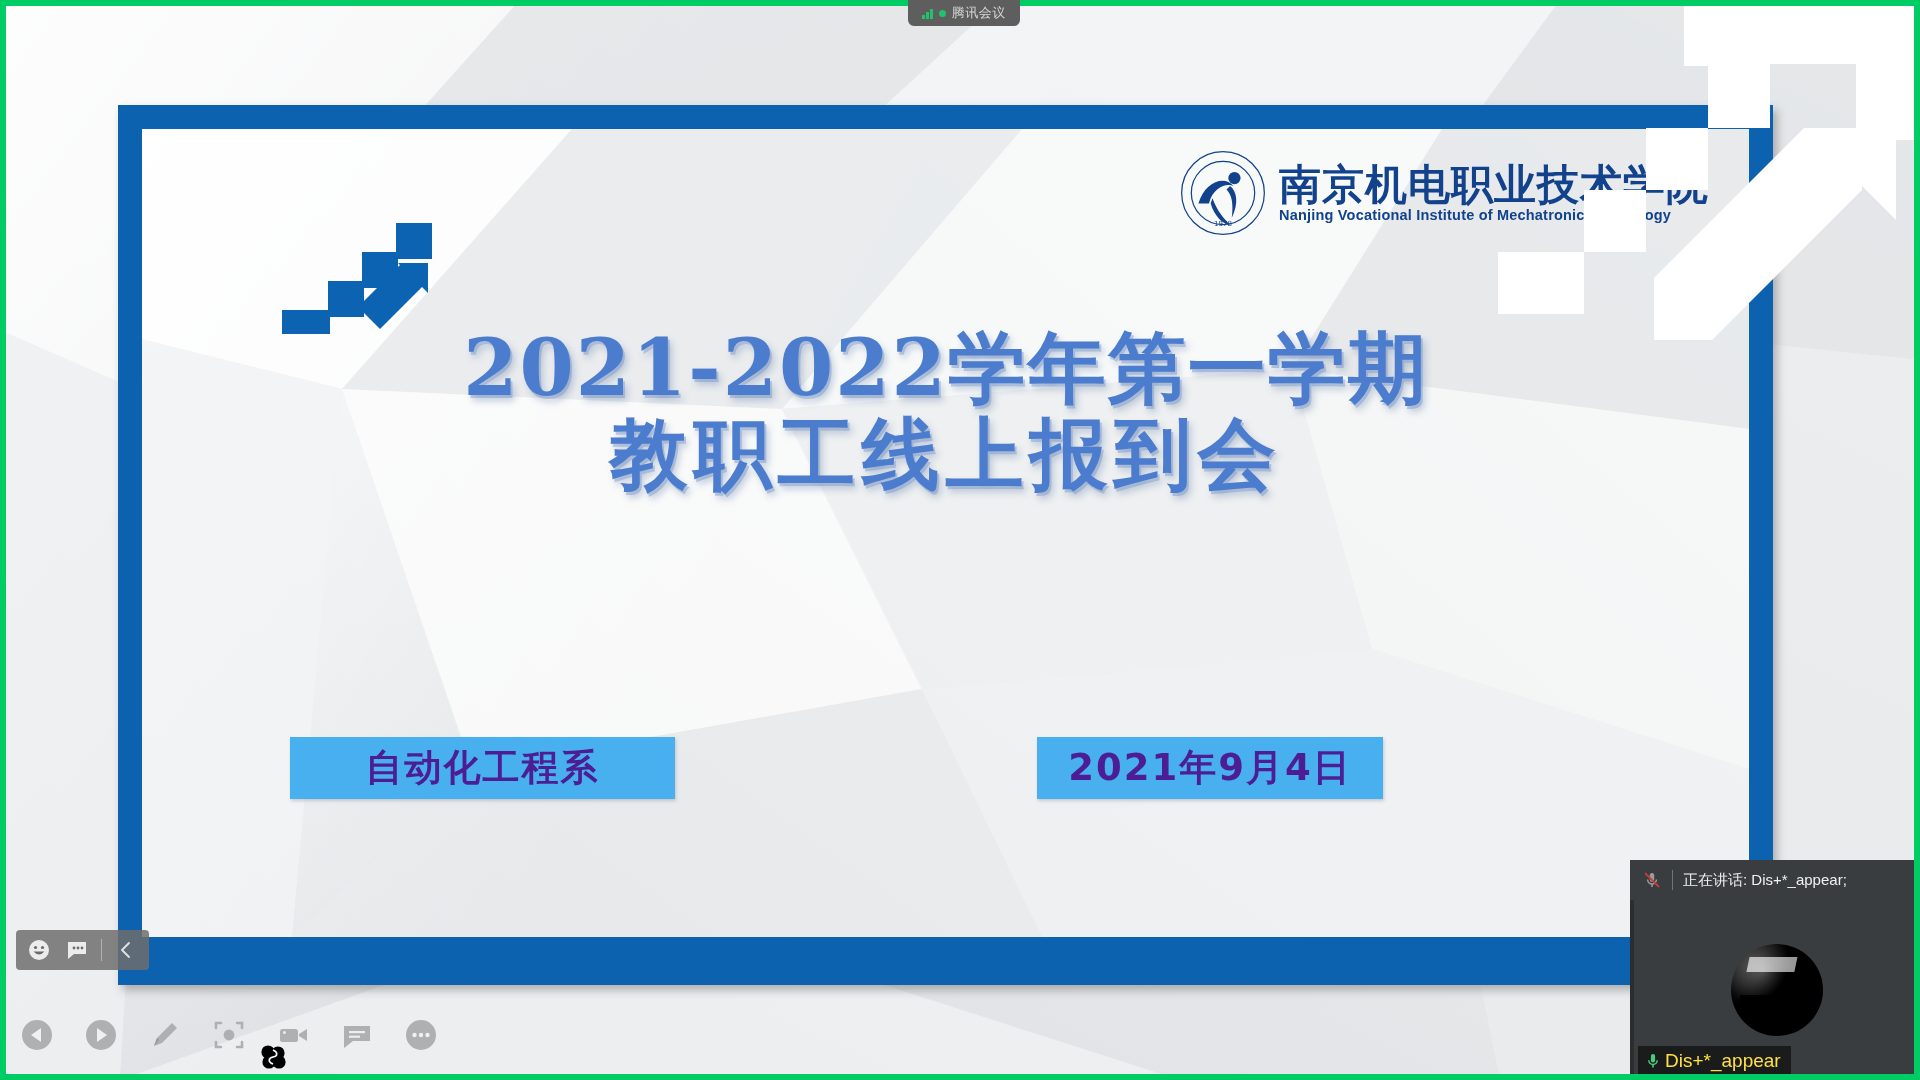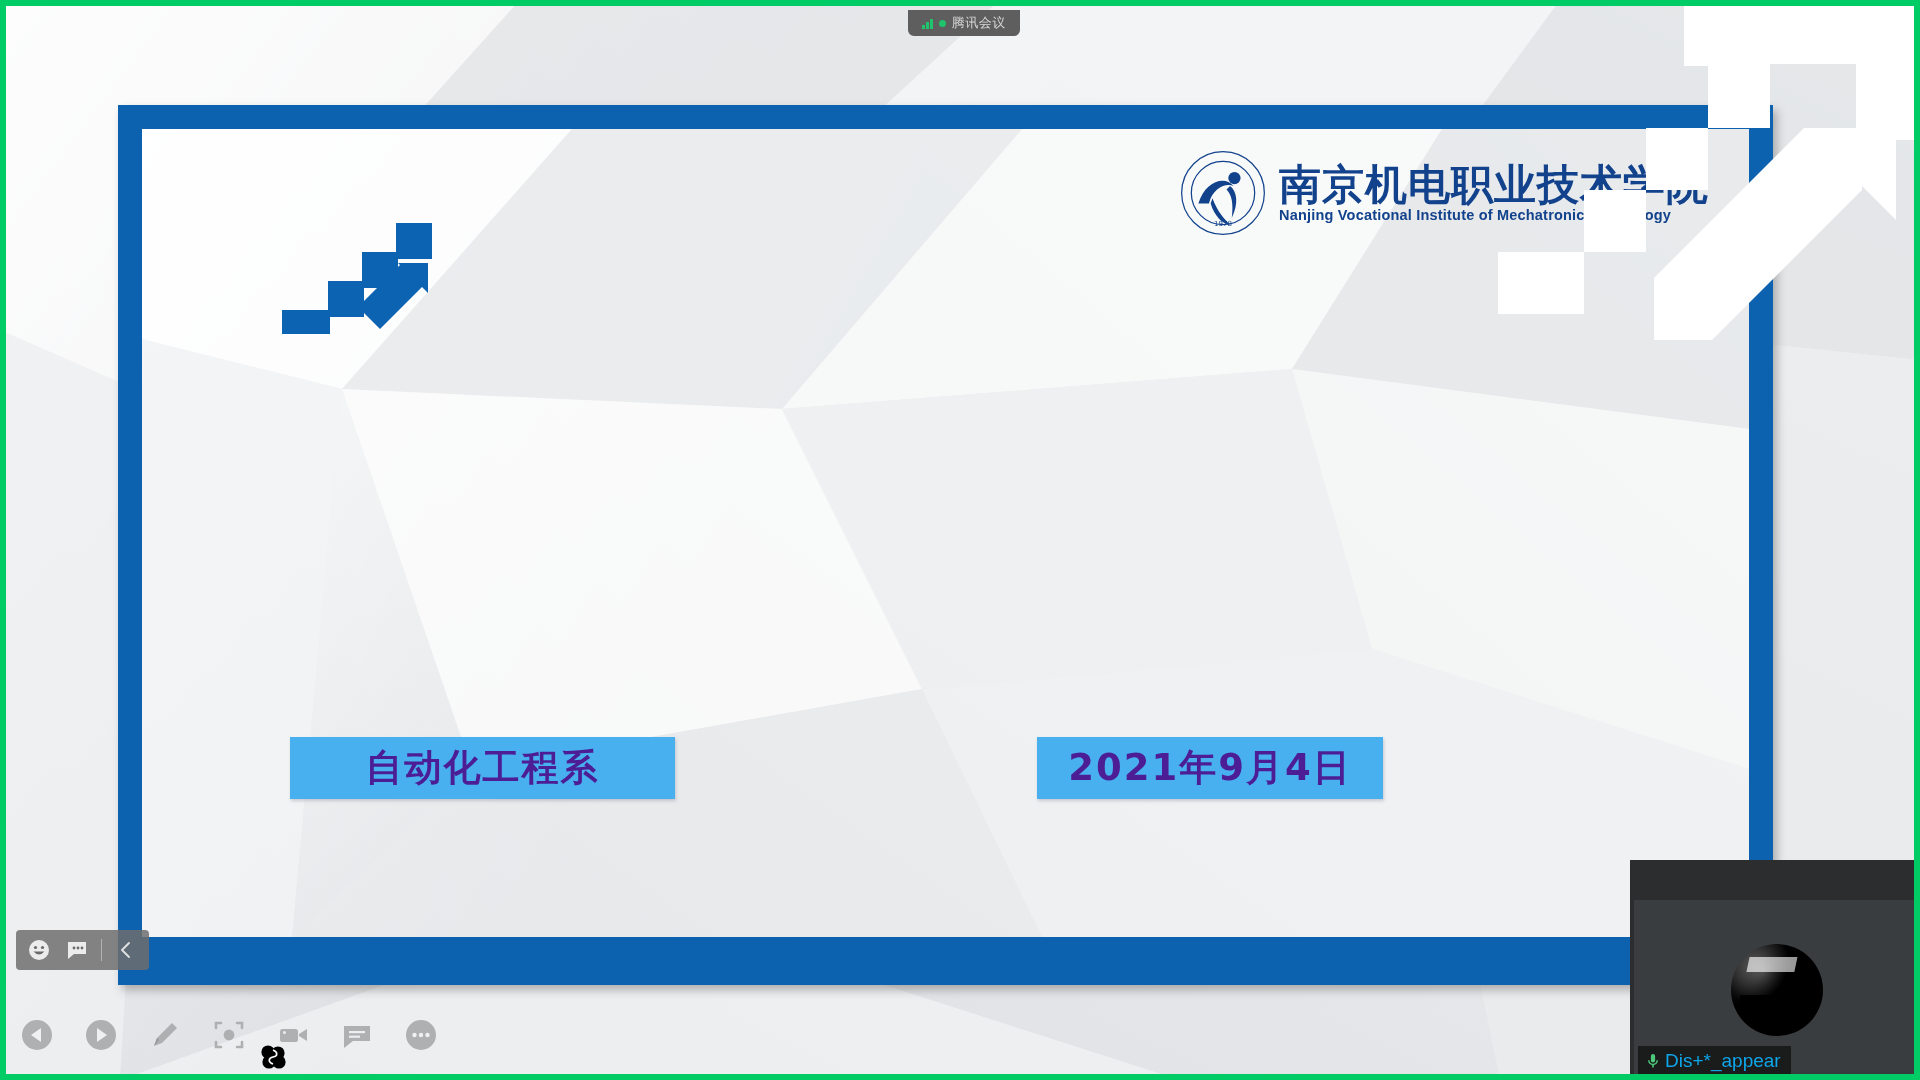--- a/index.html
+++ b/index.html
@@ -30,21 +30,21 @@
     pointer-events:none; z-index:60;
   }
 
   
   .meeting-pill {
     position:absolute; top:0; left:908px;
     width:112px; height:26px;
     background:#5e5e5e; color:#d8d8d8;
     border-radius:0 0 6px 6px;
     display:flex; align-items:center; justify-content:center; gap:6px;
-    font-size:13px; z-index:70;margin-top:10px;
+    font-size:13px; z-index:70;
   }
   .sig { display:flex; align-items:flex-end; gap:1.5px; height:11px; }
   .sig i { display:block; width:2.5px; background:#1fc36b; }
   .sig i:nth-child(1){height:4px;} .sig i:nth-child(2){height:7px;} .sig i:nth-child(3){height:10px;}
   .greendot { width:7px; height:7px; border-radius:50%; background:#1fc36b; }
   .pill-label { letter-spacing:.5px; }
 
   
   .slide-shadow {
     position:absolute; left:122px; top:110px; width:1655px; height:880px;
@@ -167,21 +167,21 @@
   .vp-avatar::before, .vp-avatar::after {
     content:""; position:absolute; background:rgba(255,255,255,.55);
   }
   .vp-avatar::before { left:18%; top:14%; width:52%; height:16%; transform:skewX(-12deg); }
   .vp-avatar::after  { left:10%; top:55%; width:74%; height:10%; background:rgba(20,20,20,.85); }
   .vp-name {
     position:absolute; left:4px; bottom:4px;
     background:rgba(20,20,20,.82);
     height:30px; padding:0 10px 0 6px;
     display:flex; align-items:center; gap:3px;
-    color:#0ea5e9; font-size:19px; white-space:nowrap;
+    color:#fde047; font-size:19px; white-space:nowrap;
   }
 </style>
 </head>
 <body>
 
 <div id="root">
 
   <div class="bg">
     <svg class="facet" width="1920" height="1080" viewBox="0 0 1920 1080">
       <polygon points="0,0 520,0 160,400 0,330" fill="#ffffff" opacity=".45"></polygon>
@@ -228,20 +228,24 @@
           <path d="M58 42 C66 48, 68 62, 60 78 C62 62, 60 52, 54 46 Z" fill="#12428c"></path>
           <circle cx="63" cy="33" r="7" fill="#12428c"></circle>
           <text x="50" y="88" text-anchor="middle" font-size="8" font-family="DejaVu Sans, sans-serif" fill="#12428c">1978</text>
         </svg>
         <div class="logo-text">
           <div class="logo-cn">南京机电职业技术学院</div>
           <div class="logo-en">Nanjing Vocational Institute of Mechatronic Technology</div>
         </div>
       </div>
 
+      <div class="title-block">
+        <div class="title-line l1">2021-2022学年第一学期</div>
+        <div class="title-line l2">教职工线上报到会</div>
+      </div>
 
       <div class="chip chip-dept">自动化工程系</div>
       <div class="chip chip-date">2021年9月4日</div>
 
     </div>
   </div>
 
   <svg class="deco-arrow" width="560" height="340" viewBox="0 0 560 340">
     <path d="M324 0 h86 v66 h-86 Z" fill="#ffffff"></path>
     <path d="M324 66 h86 v62 h-62 v62 h-62 v62 h-62 v62 h-86 v-62 h86 v-62 h62 v-62 h62 v-62 Z" fill="#ffffff"></path>
@@ -342,20 +346,30 @@
 
   <svg class="cursor-pinwheel" width="30" height="30" viewBox="0 0 30 30">
     <circle cx="10" cy="10" r="6.6" fill="#000"></circle>
     <circle cx="20" cy="11" r="6.6" fill="#000"></circle>
     <circle cx="11" cy="20" r="6.6" fill="#000"></circle>
     <circle cx="21" cy="20" r="6.6" fill="#000"></circle>
     <path d="M15 8 C20 10, 20 14, 15 15 C10 16, 10 20, 15 22" fill="none" stroke="#fff" stroke-width="1.6"></path>
   </svg>
 
   <div class="video-panel">
+    <div class="vp-header">
+      <svg width="20" height="20" viewBox="0 0 20 20">
+        <path d="M10 3 a2.2 2.2 0 0 1 2.2 2.2 v4.6 a2.2 2.2 0 0 1 -4.4 0 V5.2 A2.2 2.2 0 0 1 10 3 Z" fill="#9a9c9e"></path>
+        <path d="M5.6 9.6 a4.4 4.4 0 0 0 8.8 0" fill="none" stroke="#9a9c9e" stroke-width="1.5"></path>
+        <path d="M10 14 v3" stroke="#9a9c9e" stroke-width="1.5"></path>
+        <path d="M3.6 3.6 L16.4 16.4" stroke="#d03a3a" stroke-width="1.9" stroke-linecap="round"></path>
+      </svg>
+      <span class="vp-sep"></span>
+      <span>正在讲话: Dis+*_appear;</span>
+    </div>
     <div class="vp-body">
       <div class="vp-avatar"></div>
       <div class="vp-name">
         <svg width="18" height="20" viewBox="0 0 18 20">
           <path d="M9 3 a2.1 2.1 0 0 1 2.1 2.1 v4.4 a2.1 2.1 0 0 1 -4.2 0 V5.1 A2.1 2.1 0 0 1 9 3 Z" fill="#4cc97a"></path>
           <path d="M4.8 9.3 a4.2 4.2 0 0 0 8.4 0" fill="none" stroke="#4cc97a" stroke-width="1.5"></path>
           <path d="M9 13.6 v3" stroke="#4cc97a" stroke-width="1.6"></path>
         </svg>
         <span>Dis+*_appear</span>
       </div>

